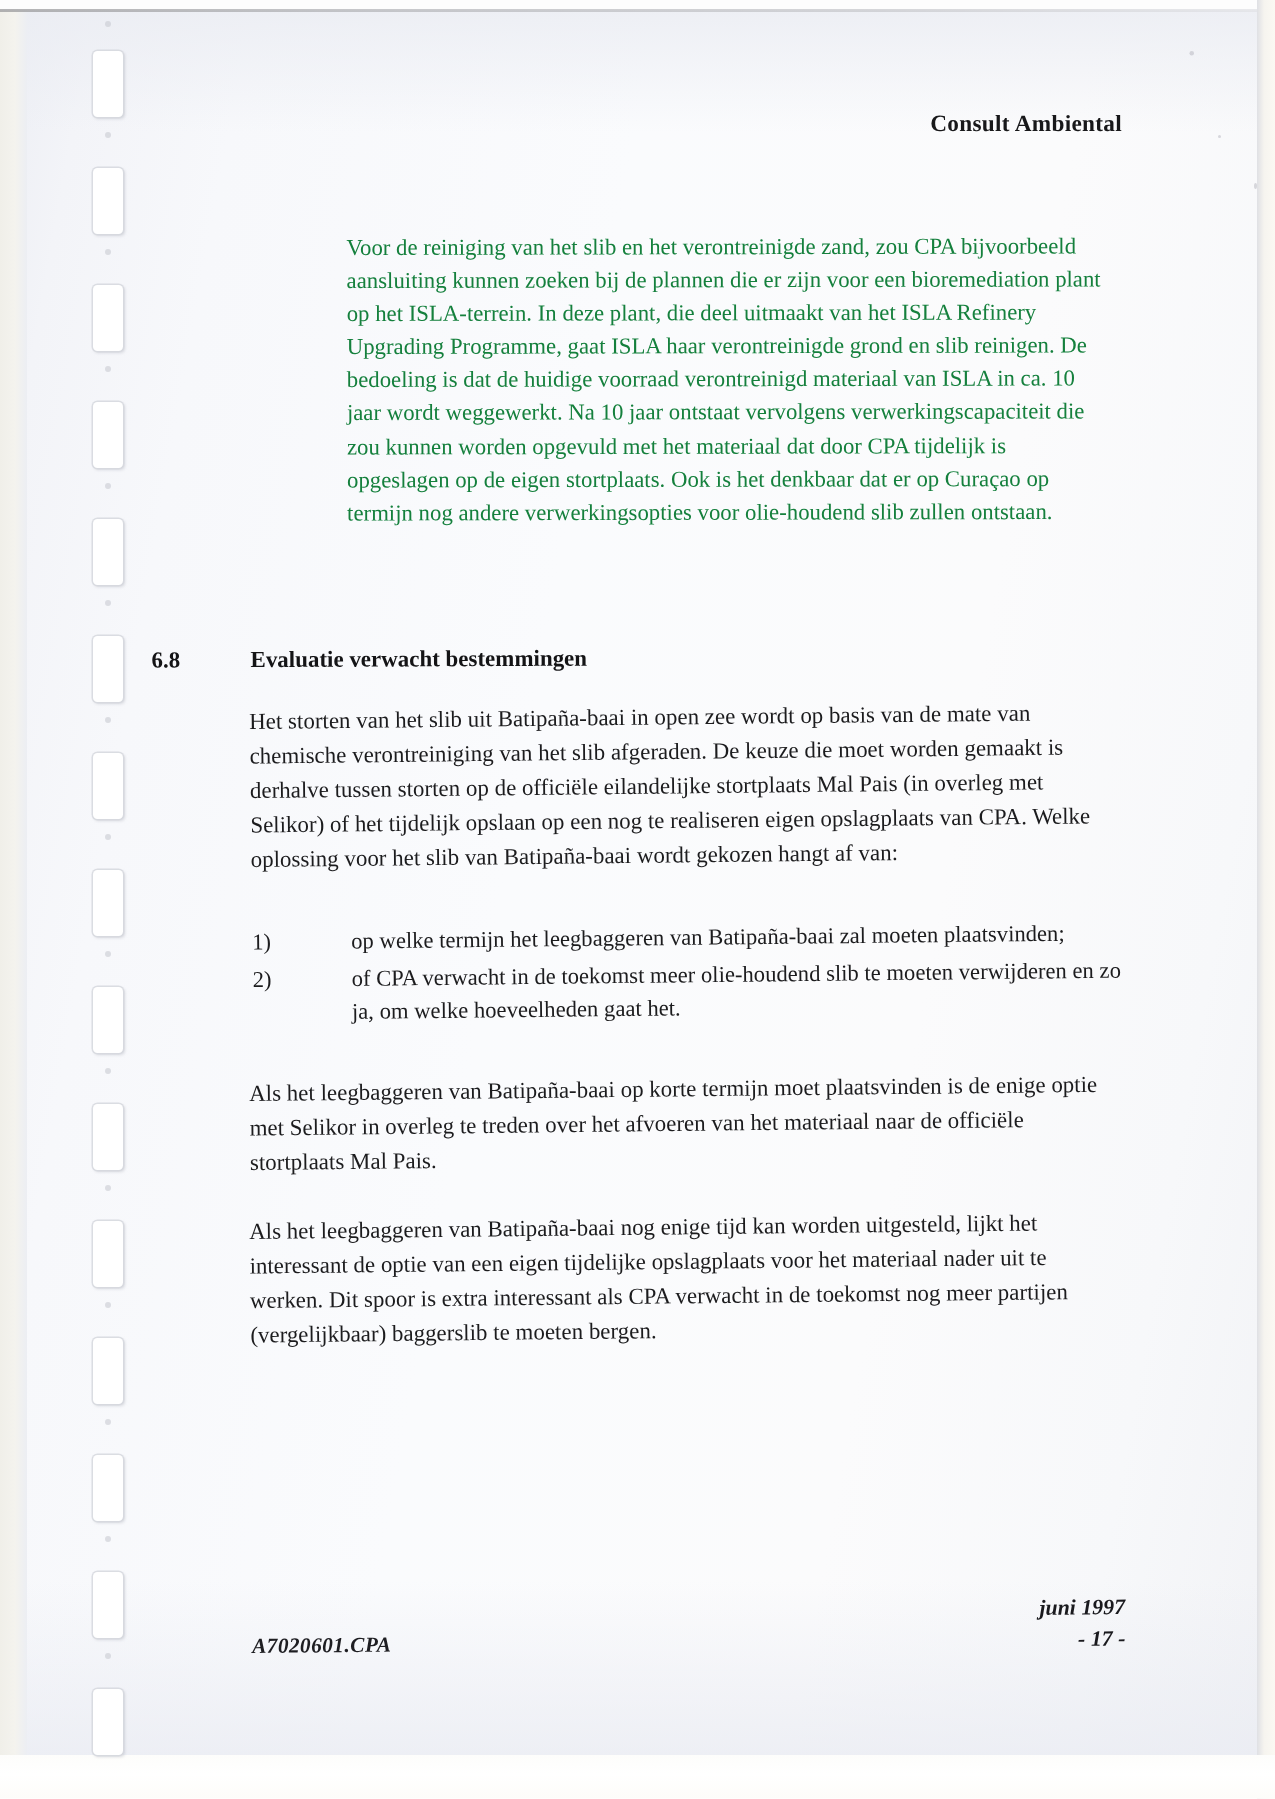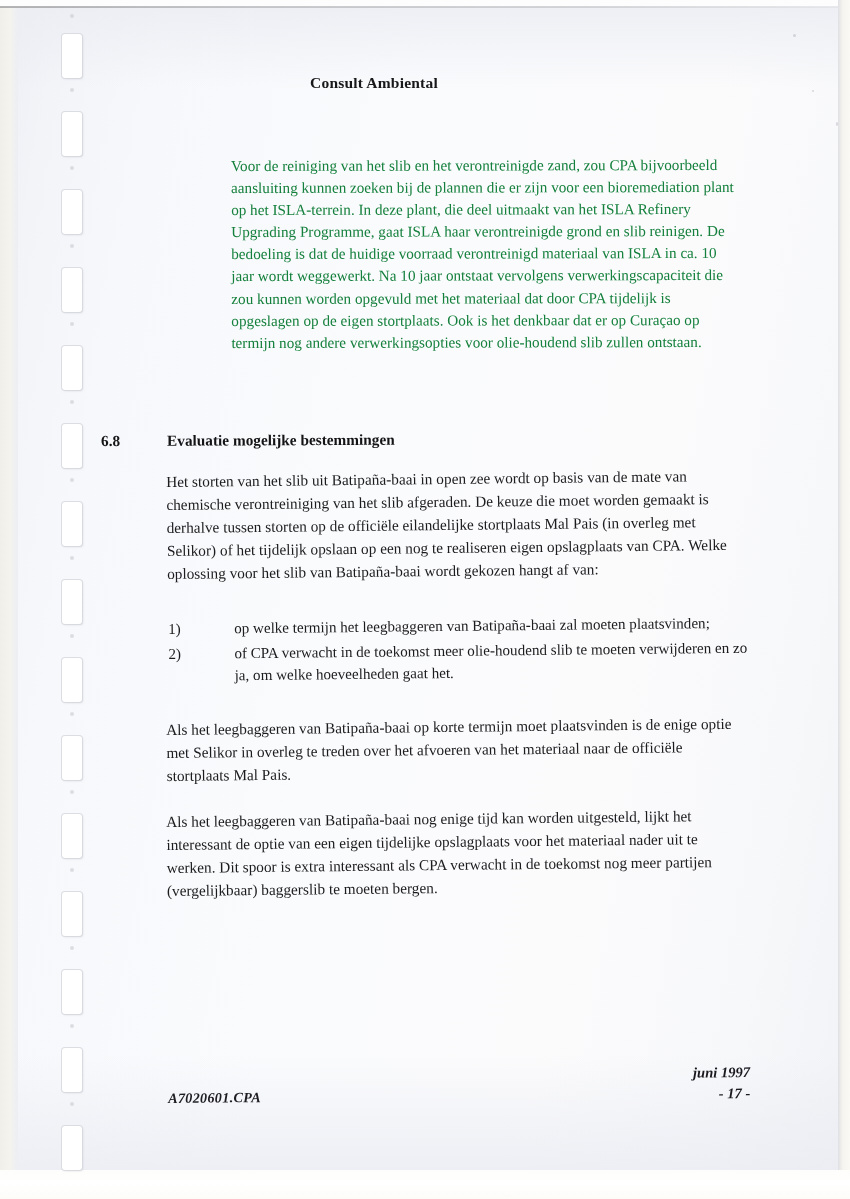--- a/index.html
+++ b/index.html
@@ -97,21 +97,21 @@
     height: 4px;
     border-radius: 50%;
     background: rgba(196,198,206,0.55);
   }
 
   
   .page-head {
     position: absolute;
     left: 0; top: 74px;
     width: 748px;
-    text-align: center;
+    text-align: right;
     font-weight: bold;
     font-size: 15.5px;
     letter-spacing: .2px;
     color: #18181a;
   }
 
   .body-text {
     position: absolute;
     color: #1c1c1e;
     -webkit-font-smoothing: antialiased;
@@ -284,21 +284,21 @@
 
   <div class="speck" style="left:793px; top:34px; width:3px; height:3px;"></div>
   <div class="speck" style="left:812px; top:90px; width:2px; height:2px;"></div>
   <div class="speck" style="left:836px; top:122px; width:2px; height:4px;"></div>
 
   <div class="page-head">Consult Ambiental</div>
 
   <div class="body-text para-intro">Voor de reiniging van het slib en het verontreinigde zand, zou CPA bijvoorbeeld aansluiting kunnen zoeken bij de plannen die er zijn voor een bioremediation plant op het ISLA-terrein. In deze plant, die deel uitmaakt van het ISLA Refinery Upgrading Programme, gaat ISLA haar verontreinigde grond en slib reinigen. De bedoeling is dat de huidige voorraad verontreinigd materiaal van ISLA in ca. 10 jaar wordt weggewerkt. Na 10 jaar ontstaat vervolgens verwerkingscapaciteit die zou kunnen worden opgevuld met het materiaal dat door CPA tijdelijk is opgeslagen op de eigen stortplaats. Ook is het denkbaar dat er op Curaçao op termijn nog andere verwerkingsopties voor olie-houdend slib zullen ontstaan.</div>
 
   <div class="section-head">
-    <span class="section-num">6.8</span><span>Evaluatie mogelijke bestemmingen</span>
+    <span class="section-num">6.8</span><span>Evaluatie verwacht bestemmingen</span>
   </div>
 
   <div class="body-text para-a">Het storten van het slib uit Batipaña-baai in open zee wordt op basis van de mate van chemische verontreiniging van het slib afgeraden. De keuze die moet worden gemaakt is derhalve tussen storten op de officiële eilandelijke stortplaats Mal Pais (in overleg met Selikor) of het tijdelijk opslaan op een nog te realiseren eigen opslagplaats van CPA. Welke oplossing voor het slib van Batipaña-baai wordt gekozen hangt af van:</div>
 
   <div class="list-block">
     <div class="list-row">
       <span class="list-marker">1)</span>
       <span class="list-text">op welke termijn het leegbaggeren van Batipaña-baai zal moeten plaatsvinden;</span>
     </div>
     <div class="list-row">

